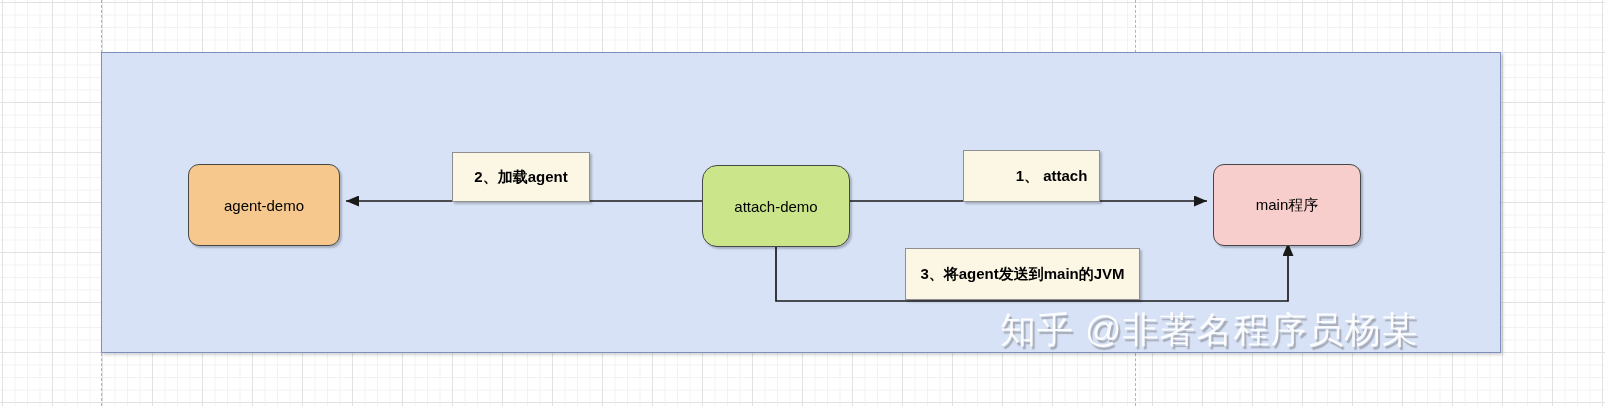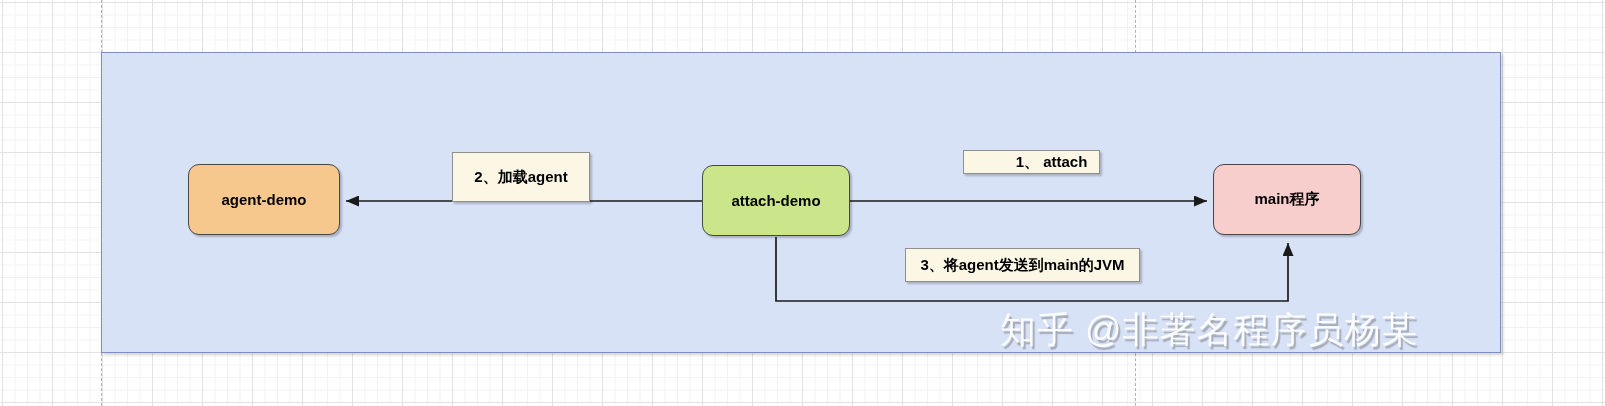--- a/index.html
+++ b/index.html
@@ -31,40 +31,40 @@
   .container-rect{
     position:absolute;left:101px;top:52px;width:1398px;height:299px;
     background:#d7e2f7;border:1px solid #7e8fbe;
     box-shadow:2px 2px 3px rgba(0,0,0,0.18);
     z-index:2;
   }
   
   .edges{position:absolute;left:0;top:0;width:1605px;height:406px;z-index:3;}
   
   .node{
-    position:absolute;height:71px;border:1.6px solid #474747;border-radius:11px;
+    position:absolute;height:82px;border:1.6px solid #474747;border-radius:11px;
     display:flex;align-items:center;justify-content:center;
-    font-size:15px;font-weight:bold;color:#000;
+    font-size:15px;font-weight:normal;color:#000;
     box-shadow:2px 2px 2px rgba(0,0,0,0.22);
     z-index:4;box-sizing:border-box;
   }
   .node-agent{left:188px;top:164px;width:152px;background:#f7c88e;}
-  .node-attach{left:702px;top:165px;width:148px;background:#cbe68a;}
+  .node-attach{left:702px;top:165px;width:148px;background:#cbe68a;border-radius:15px;}
   .node-main{left:1213px;top:164px;width:148px;background:#f8cecc;}
   
   .edge-label{
     position:absolute;background:#fcf7e5;border:1px solid #8f8f8f;
     display:flex;align-items:center;justify-content:center;
     font-size:15px;font-weight:bold;color:#000;
     box-shadow:2px 2px 2px rgba(0,0,0,0.22);
     z-index:5;box-sizing:border-box;
   }
   .label-load{left:452px;top:152px;width:138px;height:50px;}
-  .label-attach{left:963px;top:150px;width:137px;height:24px;padding-left:40px;}
-  .label-send{left:905px;top:248px;width:235px;height:34px;}
+  .label-attach{left:963px;top:150px;width:137px;height:52px;padding-left:40px;}
+  .label-send{left:905px;top:248px;width:235px;height:52px;}
   
   .watermark{
     position:absolute;left:1000px;top:306px;width:600px;height:60px;
     font-size:36px;letter-spacing:1px;color:rgba(255,255,255,0.92);
     text-shadow:2px 3px 1px rgba(125,125,130,0.55);
     white-space:nowrap;z-index:6;font-weight:normal;
   }
 </style>
 </head>
 <body>

